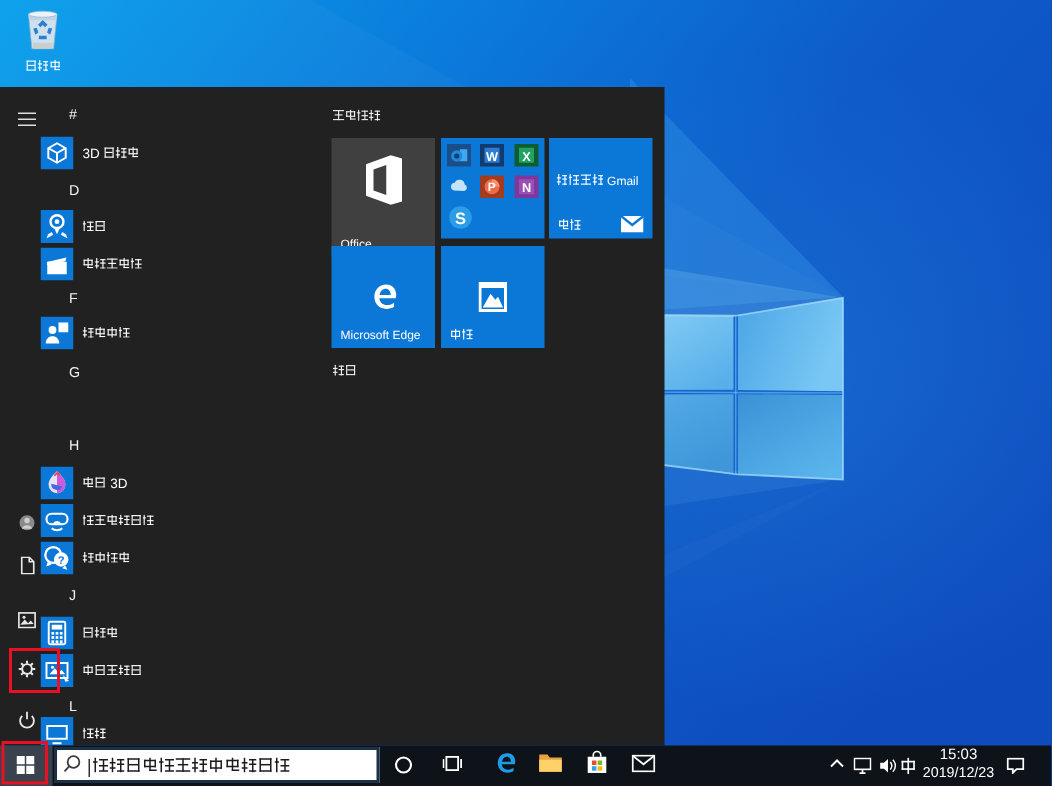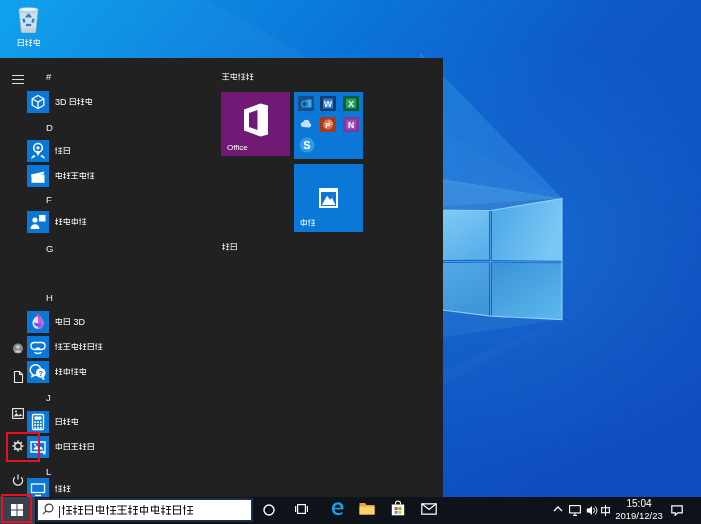--- a/index.html
+++ b/index.html
@@ -401,21 +401,21 @@
 
 <div class="glab" style="left:222px;top:15px"><svg class="zc z8">
           <use href="#zB"></use>
         </svg><svg class="zc z8">
           <use href="#zD"></use>
         </svg><svg class="zc z8">
           <use href="#zC"></use>
         </svg><svg class="zc z8">
           <use href="#zE"></use>
         </svg></div>
-<div class="tile" style="left:221px;top:34px;height:64px;background:#701a75">
+<div class="tile" style="left:221px;top:34px;height:79px;background:#404040">
 <svg class="abs" style="left:21px;top:9px" width="28" height="38" viewBox="0 0 28 38">
           <path fill-rule="evenodd" fill="#fff" d="M2 8.5 L18.5 2.5 L26 4.6 V33.4 L18.5 35.5 L2 29.5 Z M7 12 L15.5 9 V29 L7 26 Z"></path>
         </svg>
 <div class="tlb">Office</div>
 </div>
 <div class="tile" style="left:293.5px;top:34px;height:67px;background:#0b78d8">
 <div class="abs" style="left:4px;top:3.5px;width:16px;height:15px;background:#1a4e89"><svg width="16" height="15" viewBox="0 0 16 15">
             <rect x="8.5" y="3.5" width="5" height="8" fill="#41a8ee"></rect>
             <circle cx="6.5" cy="8" r="3.8" fill="#1e88d9"></circle>
             <circle cx="6.5" cy="8" r="1.7" fill="#0c3e6e"></circle>
@@ -437,20 +437,46 @@
             <text x="7.8" y="10.5" font-size="8" font-family="Liberation Sans" font-weight="bold" fill="#fff" text-anchor="middle">P</text>
           </svg></div>
 <div class="abs" style="left:49px;top:24.5px;width:16px;height:15px;background:#80379b"><svg width="16" height="15" viewBox="0 0 16 15">
             <rect x="3" y="2.5" width="10" height="10" fill="#9a4fb5"></rect>
             <text x="8" y="11" font-size="8.5" font-family="Liberation Sans" font-weight="bold" fill="#fff" text-anchor="middle">N</text>
           </svg></div>
 <svg class="abs" style="left:5px;top:45px" width="16" height="16" viewBox="0 0 16 16">
           <circle cx="8" cy="8" r="7.5" fill="#2c9ce6"></circle>
           <text x="8" y="12" font-size="11" font-family="Liberation Sans" font-weight="bold" fill="#fff" text-anchor="middle">S</text>
         </svg>
+</div>
+<div class="tile" style="left:365.5px;top:34px;height:67px;background:#0b78d8">
+<div class="abs" style="left:5px;top:24px;white-space:nowrap;color:#fff;font-size:8px"><svg class="zc z8">
+            <use href="#zE"></use>
+          </svg><svg class="zc z8">
+            <use href="#zC"></use>
+          </svg><svg class="zc z8">
+            <use href="#zB"></use>
+          </svg><svg class="zc z8">
+            <use href="#zE"></use>
+          </svg> Gmail</div>
+<div class="tlb"><svg class="zc z8">
+            <use href="#zD"></use>
+          </svg><svg class="zc z8">
+            <use href="#zC"></use>
+          </svg></div>
+<svg class="abs" style="right:6px;bottom:4px" width="15" height="11" viewBox="0 0 15 11">
+          <path d="M0 0 h15 v11 h-15 Z" fill="#fff"></path>
+          <path d="M0 0 l7.5 6 L15 0" fill="none" stroke="#0b78d8" stroke-width="1.6"></path>
+        </svg>
+</div>
+<div class="tile" style="left:221px;top:106px;height:68px;background:#0b78d8">
+<svg class="abs" style="left:25px;top:23px" width="20" height="20" viewBox="0 0 32 32">
+          <path fill-rule="evenodd" fill="#fff" d="M28.5 19 L11 19 C11.5 23.5 14.8 26.2 19.2 26.2 C22.2 26.2 24.7 25.2 26.7 23.7 L26.7 28 C24.7 29.5 21.7 30.3 18.7 30.3 C11.2 30.3 5.7 25 5.7 17.4 C5.7 9.8 11.2 4.3 18.2 4.3 C25 4.3 29 9.1 29 15.4 Z M11.3 15.5 L23.2 15.5 C23 11.5 21 8.9 17.9 8.9 C14.6 8.9 11.9 11.5 11.3 15.5 Z"></path>
+        </svg>
+<div class="tlb">Microsoft Edge</div>
 </div>
 <div class="tile" style="left:293.5px;top:106px;height:68px;background:#0b78d8">
 <svg class="abs" style="left:25px;top:24px" width="19" height="20" viewBox="0 0 19 20">
           <rect x="1" y="1" width="17" height="18" fill="none" stroke="#fff" stroke-width="2"></rect>
           <path d="M2.8 17 L8 7.8 L11.2 11.8 L13 9.8 L16.4 17 Z" fill="#fff"></path>
           <rect x="1" y="1" width="17" height="3" fill="#fff"></rect>
         </svg>
 <div class="tlb"><svg class="zc z8">
             <use href="#zZ"></use>
           </svg><svg class="zc z8">
@@ -549,20 +575,20 @@
       <path d="M4 10.4 h4" stroke="#fff" stroke-width="1.1"></path>
       <path d="M6 8 v2.4" stroke="#fff" stroke-width="1.1"></path>
     </svg>
 <svg class="abs" style="left:586px;top:504.5px" width="12" height="11" viewBox="0 0 12 11">
       <path d="M0.8 3.5 h2.5 L6 1 v9 L3.3 7.5 H0.8 Z" fill="#fff"></path>
       <path d="M7.5 3 a3.5 3.5 0 0 1 0 5 M9.2 1.5 a5.5 5.5 0 0 1 0 8" fill="none" stroke="#fff" stroke-width="1"></path>
     </svg>
 <div class="abs tray" style="left:600px;top:504.5px"><svg class="zc z11" style="width:11px;height:11px">
         <use href="#zZ"></use>
       </svg></div>
-<div class="abs tray" style="left:615px;top:498.5px;width:48px;text-align:center;font-size:10px;line-height:10px">15:04</div>
+<div class="abs tray" style="left:615px;top:498.5px;width:48px;text-align:center;font-size:10px;line-height:10px">15:03</div>
 <div class="abs tray" style="left:613px;top:511px;width:52px;text-align:center;font-size:9.5px;line-height:10px">2019/12/23</div>
 <svg class="abs" style="left:671px;top:505px" width="12" height="11" viewBox="0 0 12 11">
       <path d="M0.8 0.8 h10.4 v7 h-4.5 l-2.5 2.5 v-2.5 h-3.4 Z" fill="none" stroke="#fff" stroke-width="1.2"></path>
     </svg>
 
 <div class="redbox" style="left:1px;top:494px;width:31px;height:29px"></div>
 </div>
 
 </body></html>

